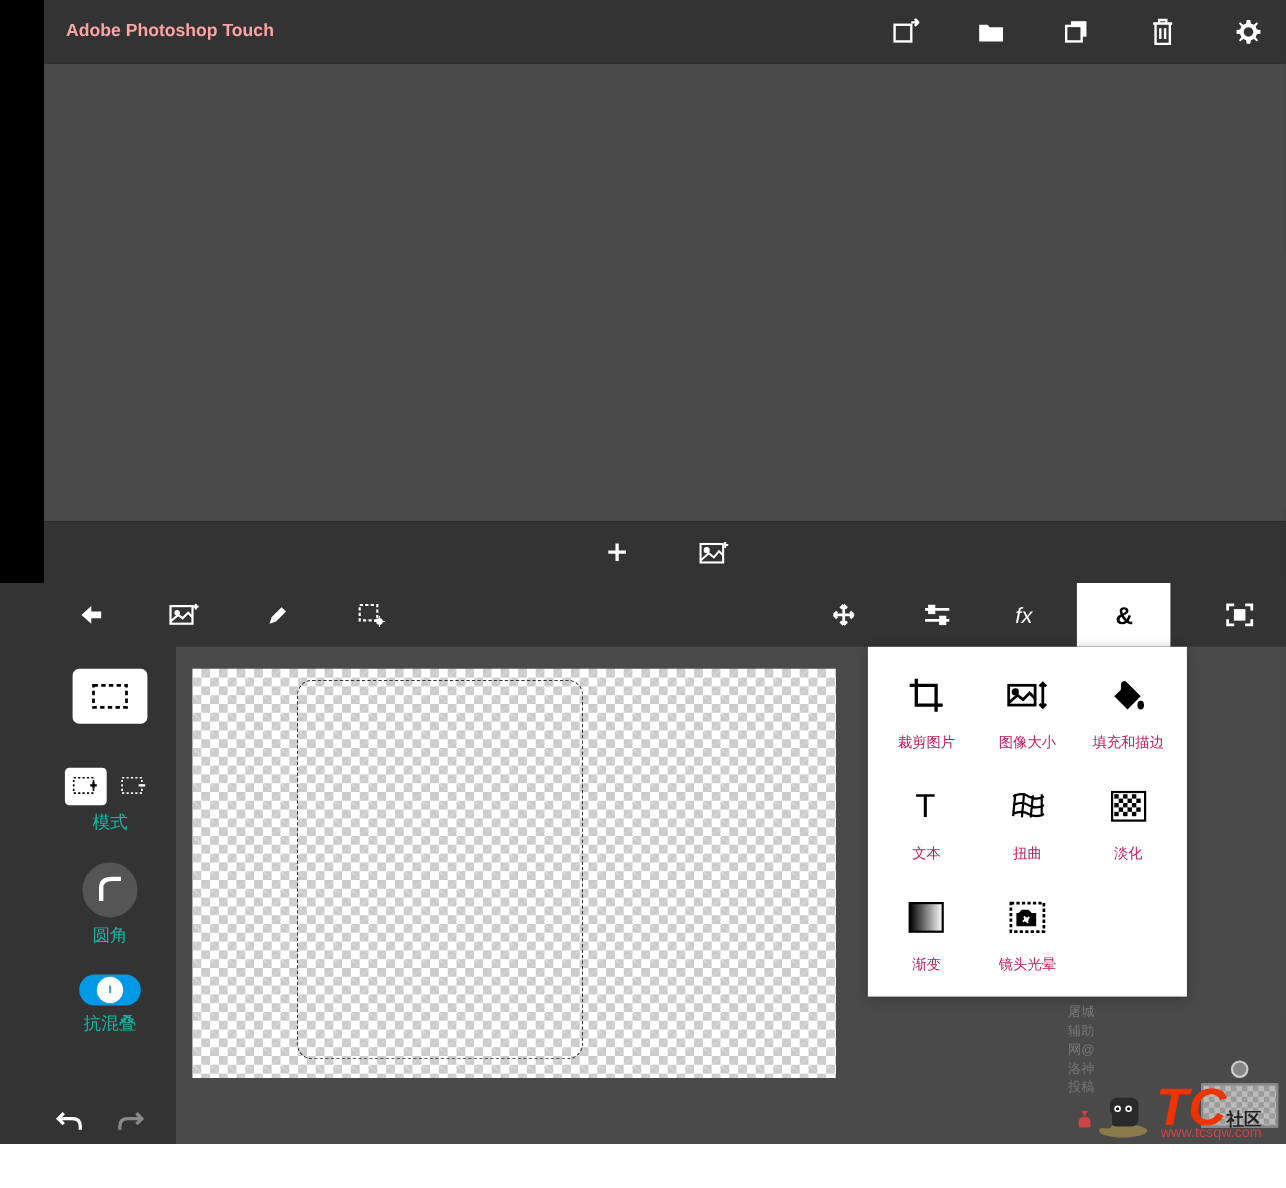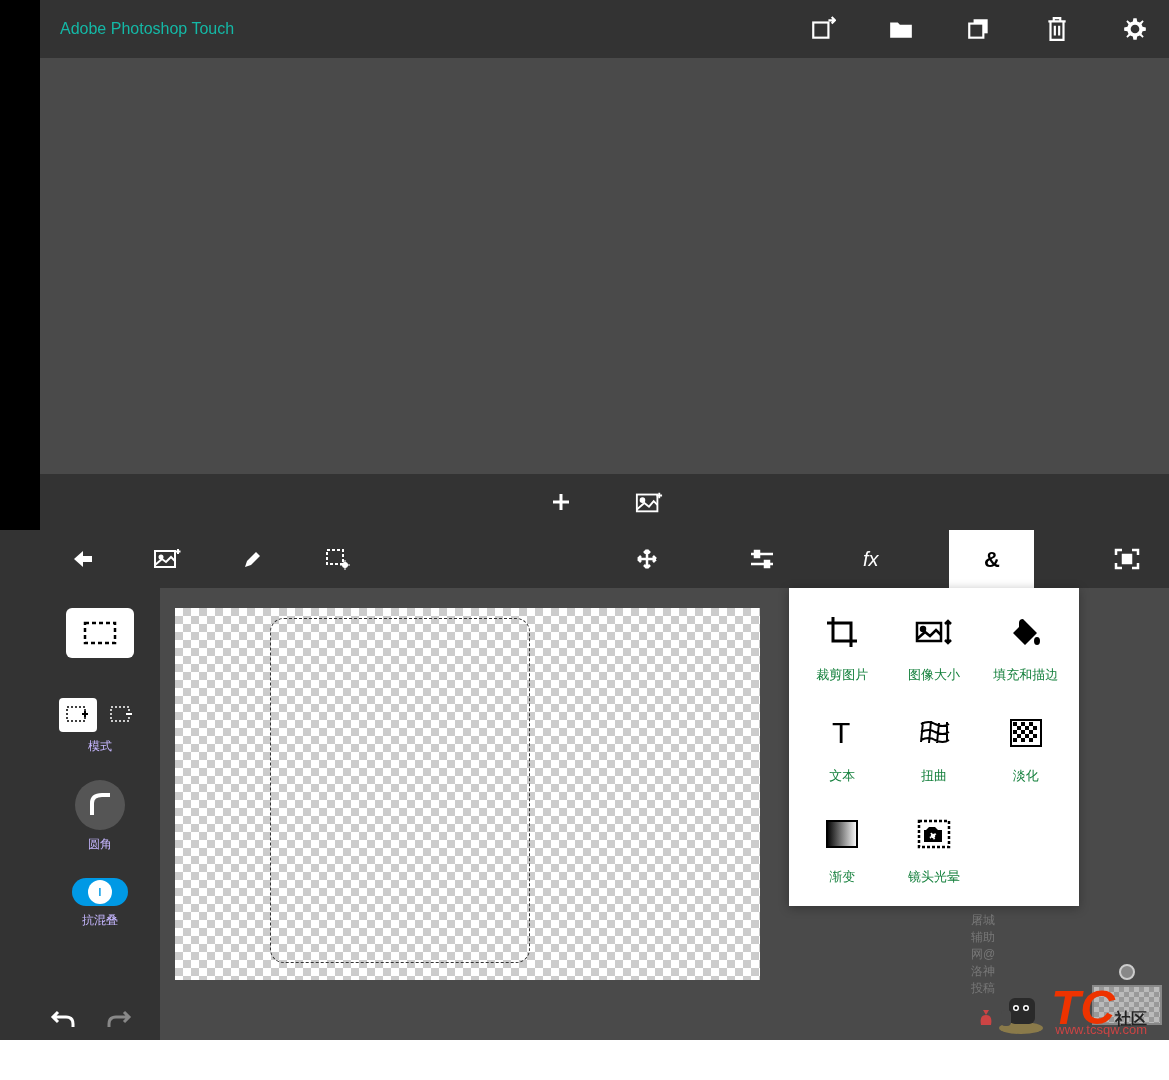--- a/index.html
+++ b/index.html
@@ -1,43 +1,43 @@
 <!DOCTYPE html>
 <html><head>
 <meta charset="utf-8">
 <style>
 * { margin: 0; padding: 0; box-sizing: border-box; font-family: Arial, sans-serif; }
 body { width: 1169px; height: 1080px; background: #fff; overflow: hidden; }
 
 
 .gallery-view { width: 1169px; height: 530px; background: #000; position: relative; }
 .gallery-topbar { height: 58px; background: #333; display: flex; align-items: center; padding: 0 20px; margin-left: 40px; width: calc(100% - 40px); }
-.app-title { color: #14b8a6; font-size: 16px; font-weight: normal; flex: 1; }
+.app-title { color: #fca5a5; font-size: 16px; font-weight: bold; flex: 1; }
 .topbar-icons { display: flex; gap: 50px; align-items: center; }
 .topbar-icon { width: 28px; height: 28px; display: flex; align-items: center; justify-content: center; cursor: pointer; }
 .gallery-content { background: #4a4a4a; height: 416px; margin-left: 40px; width: calc(100% - 40px); }
 .gallery-bottombar { height: 56px; background: #333; margin-left: 40px; width: calc(100% - 40px); display: flex; align-items: center; justify-content: center; gap: 60px; }
 
 
 .editor-view { width: 1169px; height: 510px; background: #333; position: relative; }
 .editor-topbar { height: 58px; background: #333; display: flex; align-items: center; margin-left: 40px; width: calc(100% - 40px); }
 .editor-topbar-left { display: flex; align-items: center; }
-.editor-topbar-right { display: flex; align-items: center; margin-left: auto; gap: 30px; }
+.editor-topbar-right { display: flex; align-items: center; margin-left: auto; }
 .editor-btn { width: 85px; height: 58px; display: flex; align-items: center; justify-content: center; cursor: pointer; }
 .editor-btn.active { background: #fff; }
 .editor-btn.fullscreen-btn { margin-left: 20px; }
 
 .editor-body { display: flex; height: 452px; margin-left: 40px; width: calc(100% - 40px); position: relative; }
 
 .left-panel { width: 120px; background: #333; display: flex; flex-direction: column; align-items: center; padding-top: 20px; }
 .tool-btn-main { width: 68px; height: 50px; background: #fff; border-radius: 6px; display: flex; align-items: center; justify-content: center; margin-bottom: 40px; cursor: pointer; }
 .mode-row { display: flex; gap: 6px; margin-bottom: 6px; }
 .mode-btn { width: 38px; height: 34px; display: flex; align-items: center; justify-content: center; border-radius: 4px; cursor: pointer; }
 .mode-btn.active { background: #fff; }
-.tool-label { color: #c4b5fd; font-size: 12px; margin-bottom: 25px; }
+.tool-label { color: #14b8a6; font-size: 16px; margin-bottom: 25px; }
 .corner-btn { width: 50px; height: 50px; background: #555; border-radius: 25px; display: flex; align-items: center; justify-content: center; margin-bottom: 6px; cursor: pointer; }
 .toggle { width: 56px; height: 28px; background: #0099e5; border-radius: 14px; position: relative; cursor: pointer; margin-bottom: 6px; }
 .toggle-knob { width: 24px; height: 24px; background: #fff; border-radius: 12px; position: absolute; top: 2px; left: 16px; display: flex; align-items: center; justify-content: center; color: #0099e5; font-size: 10px; font-weight: bold; }
 
 .canvas-area { flex: 1; background: #4a4a4a; position: relative; padding: 20px 0 20px 15px; }
 .canvas-checker { 
   width: 585px; height: 372px; 
   background-image: 
     linear-gradient(45deg, #ccc 25%, transparent 25%),
     linear-gradient(-45deg, #ccc 25%, transparent 25%),
@@ -47,21 +47,21 @@
   background-position: 0 0, 0 8px, 8px -8px, -8px 0px;
   background-color: #fff;
   position: relative;
 }
 .selection-rect { position: absolute; left: 95px; top: 10px; width: 260px; height: 345px; border: 1.5px dashed #333; border-radius: 14px; }
 
 .context-menu { position: absolute; right: 90px; top: 0; width: 290px; background: #fff; box-shadow: 0 2px 10px rgba(0,0,0,0.3); padding: 20px 10px; }
 .menu-grid { display: grid; grid-template-columns: repeat(3, 1fr); gap: 25px 5px; }
 .menu-item { display: flex; flex-direction: column; align-items: center; cursor: pointer; }
 .menu-icon { width: 48px; height: 48px; display: flex; align-items: center; justify-content: center; margin-bottom: 10px; }
-.menu-label { font-size: 13px; color: #15803d; text-align: center; }
+.menu-label { font-size: 13px; color: #be185d; text-align: center; }
 
 .layers-panel { position: absolute; right: 0; bottom: 15px; width: 85px; }
 .layer-opacity { width: 16px; height: 16px; border-radius: 50%; background: #888; border: 2px solid #ccc; margin: 0 auto 5px; cursor: pointer; }
 .layer-thumb { width: 70px; height: 40px; margin: 0 auto; border: 2px solid #888;
   background-image: 
     linear-gradient(45deg, #999 25%, transparent 25%),
     linear-gradient(-45deg, #999 25%, transparent 25%),
     linear-gradient(45deg, transparent 75%, #999 75%),
     linear-gradient(-45deg, transparent 75%, #999 75%);
   background-size: 10px 10px;

